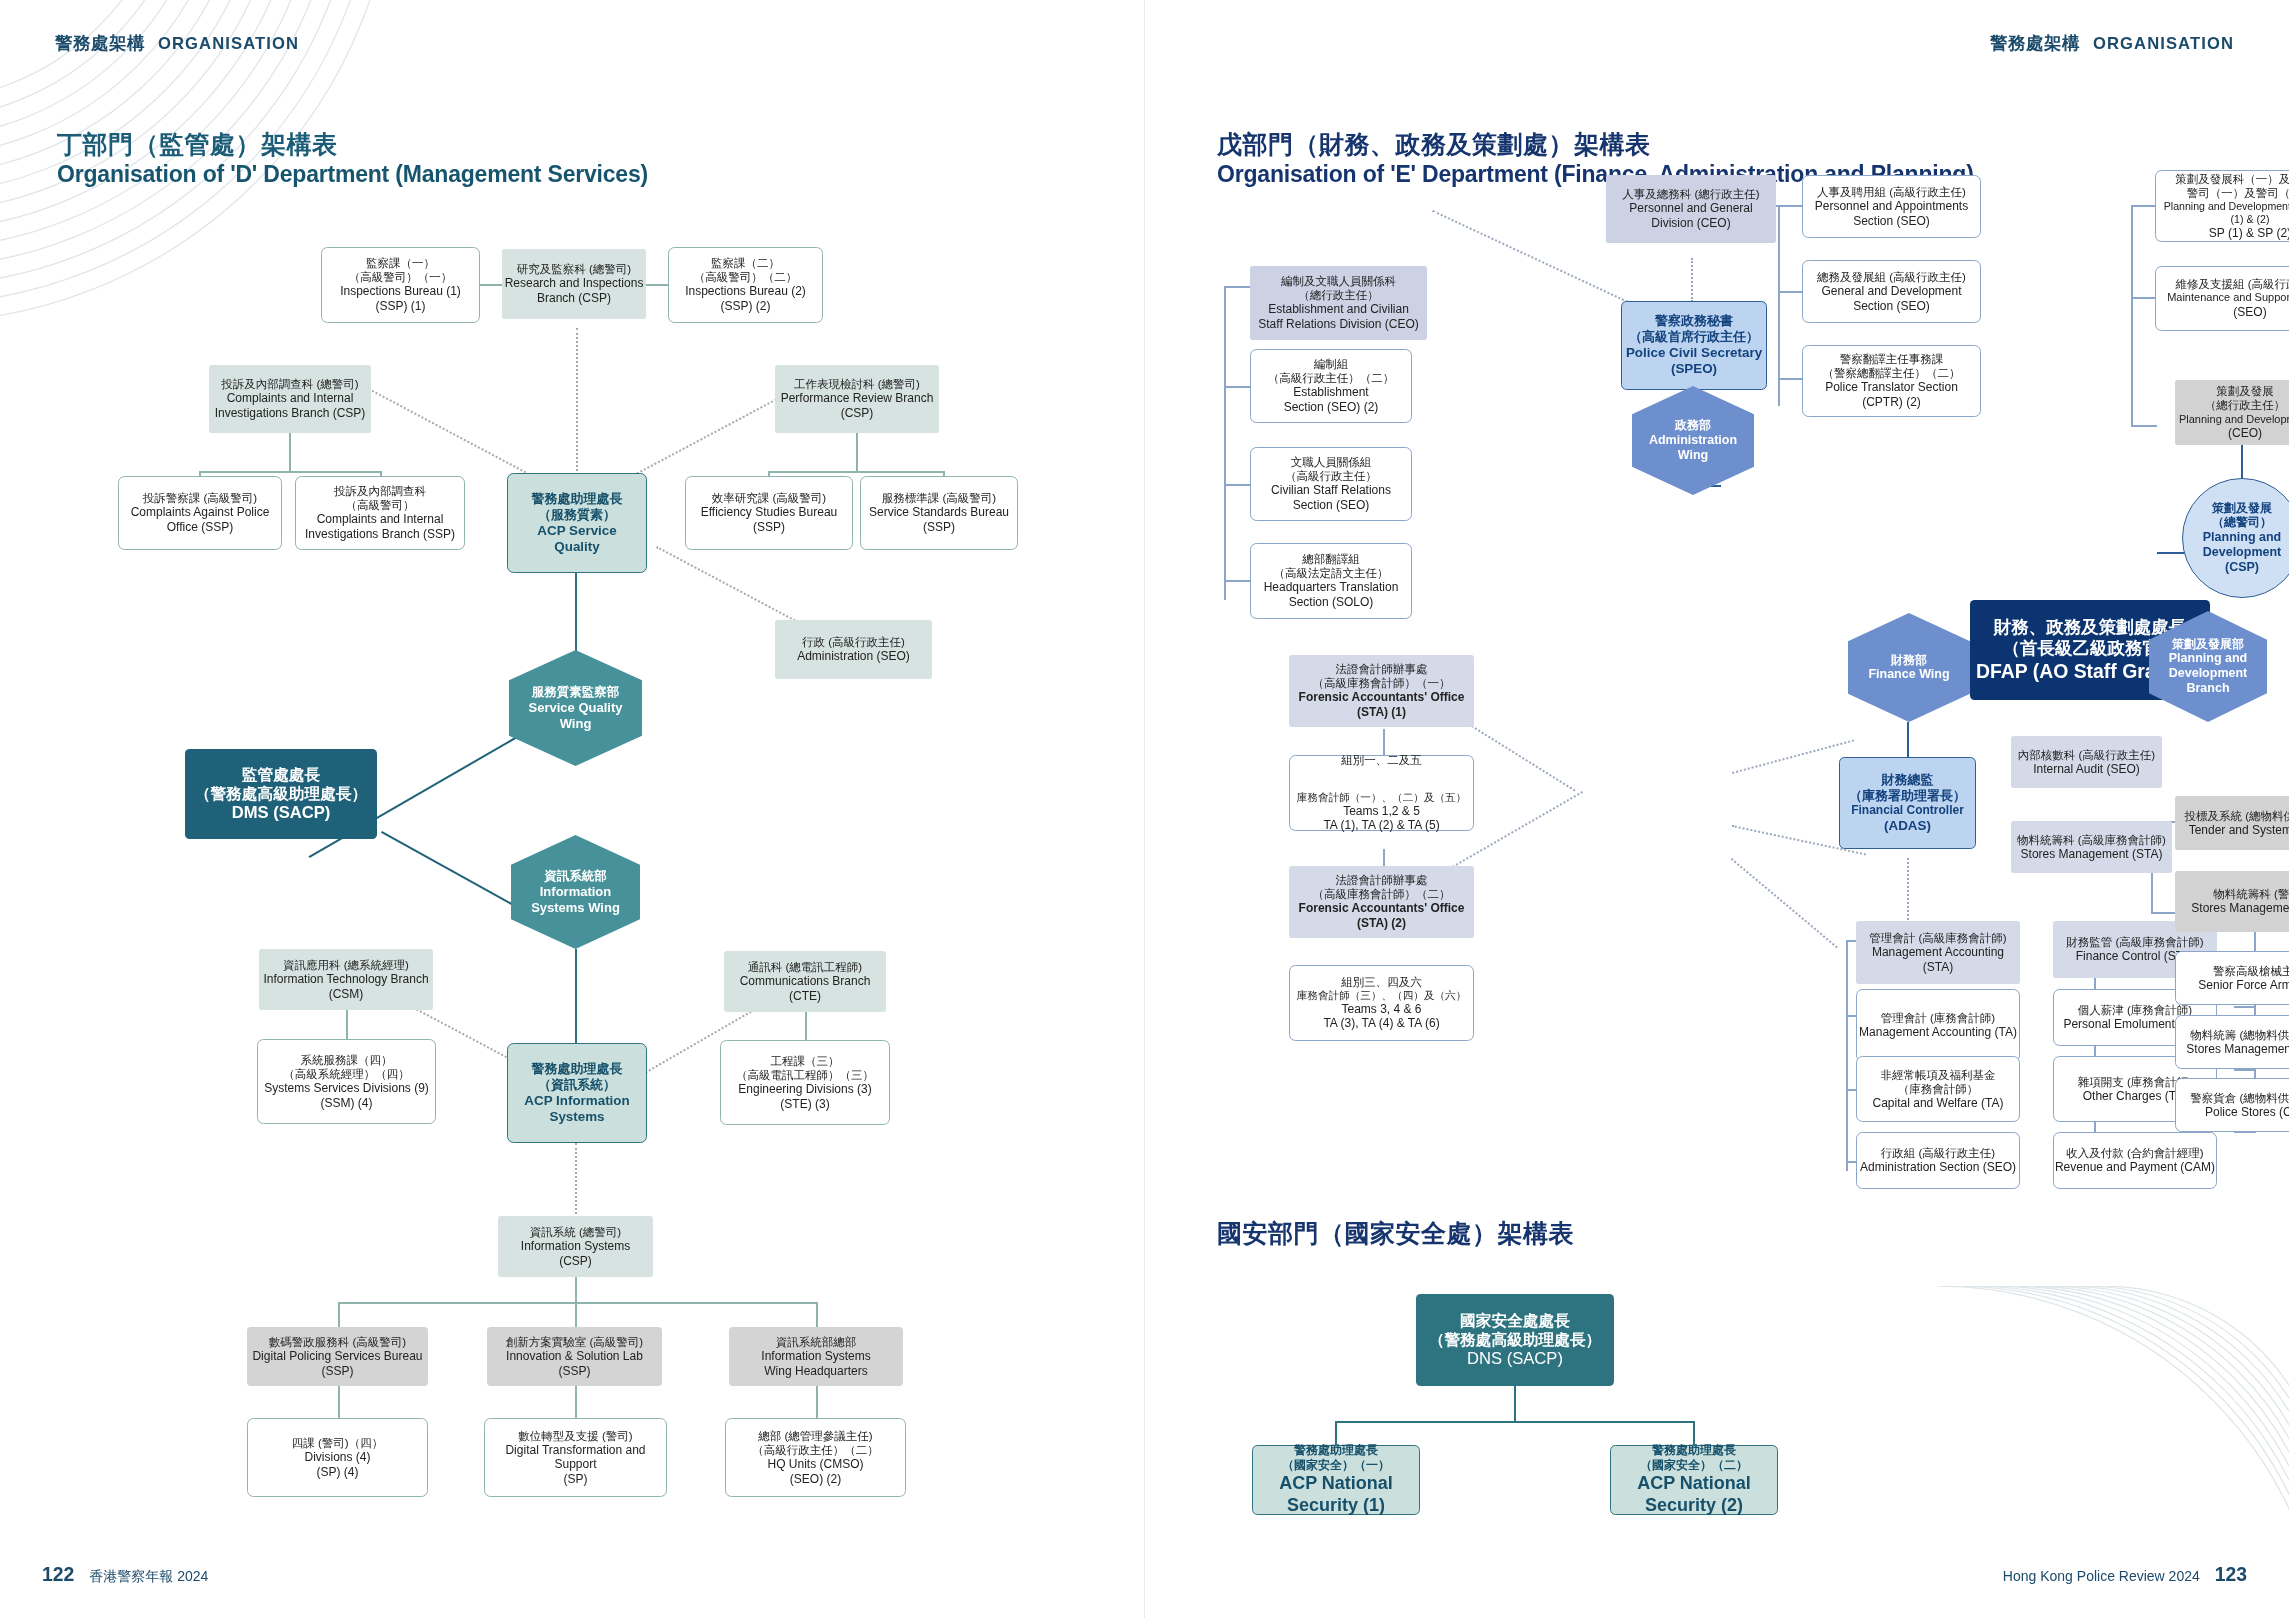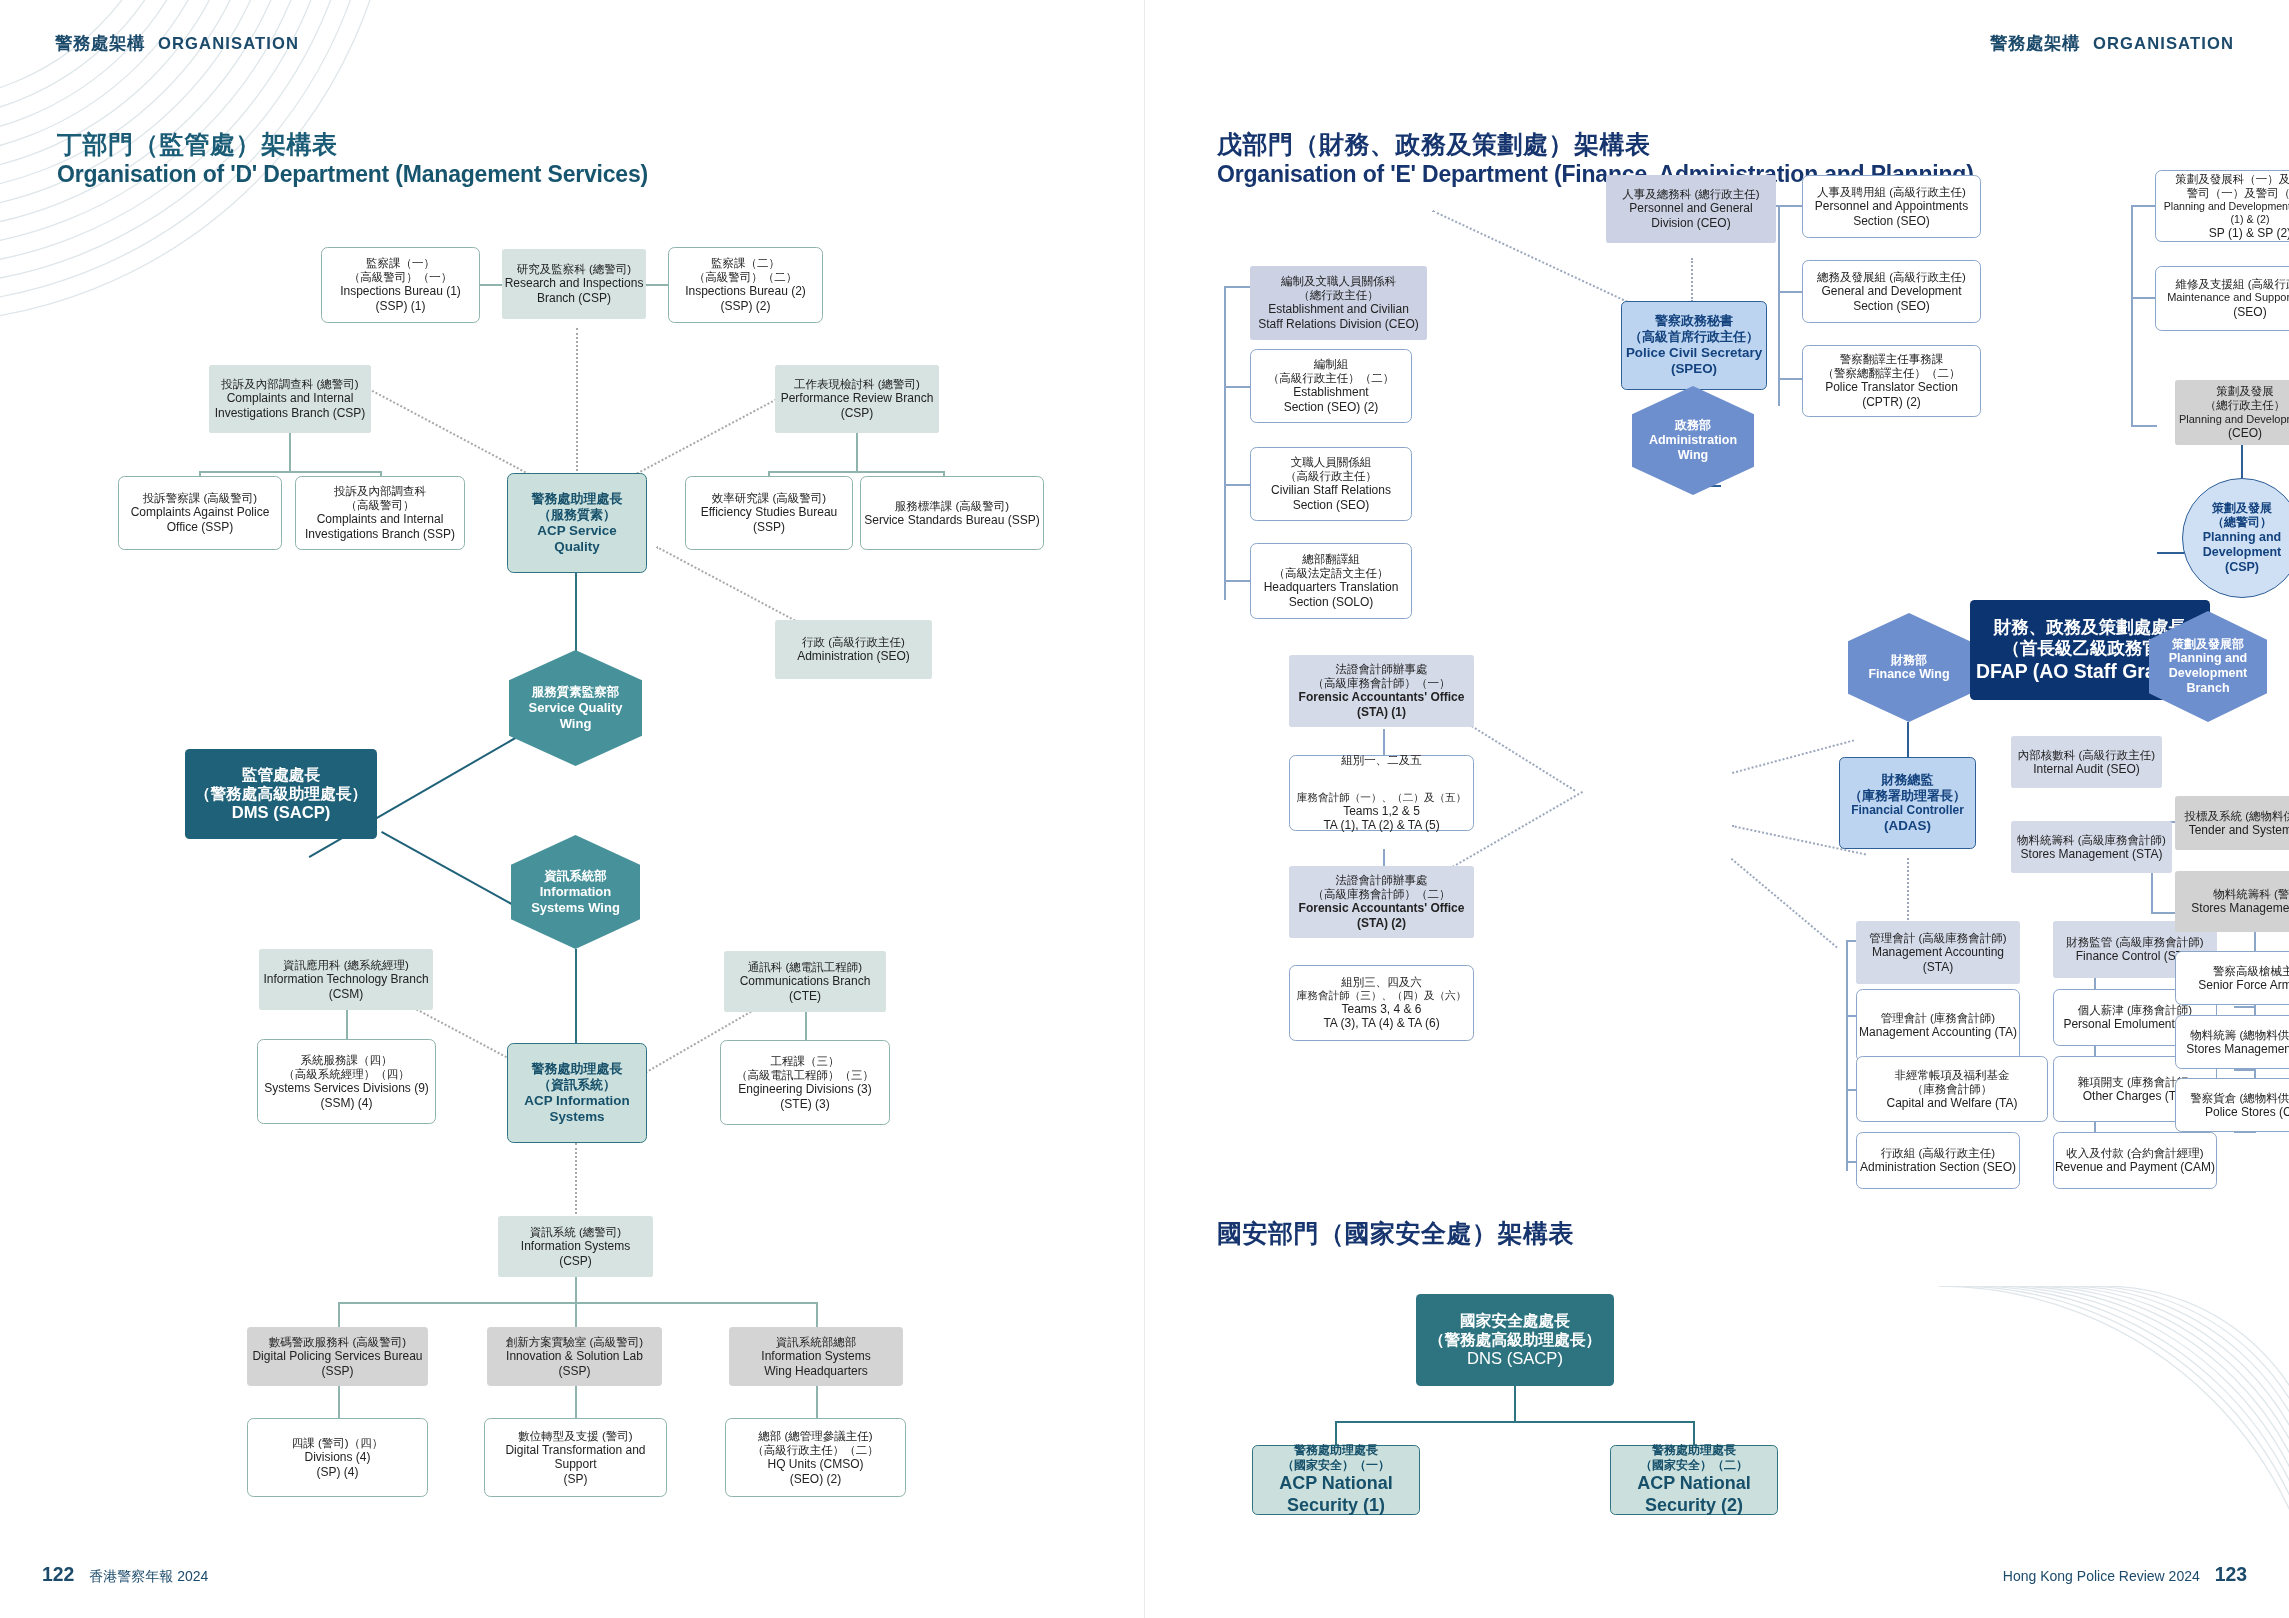--- a/index.html
+++ b/index.html
@@ -249,21 +249,21 @@
     <div class="zh">工作表現檢討科 (總警司)</div>
     <div class="en">Performance Review Branch</div>
     <div class="en">(CSP)</div>
   </div>
 
   <div class="node d-white" style="left:685px;top:476px;width:168px;height:74px;">
     <div class="zh">效率研究課 (高級警司)</div>
     <div class="en">Efficiency Studies Bureau (SSP)</div>
   </div>
 
-  <div class="node d-white" style="left:860px;top:476px;width:184px;height:74px;">
+  <div class="node d-white" style="left:860px;top:476px;width:158px;height:74px;">
     <div class="zh">服務標準課 (高級警司)</div>
     <div class="en">Service Standards Bureau (SSP)</div>
   </div>
 
   <div class="node d-tint" style="left:775px;top:620px;width:157px;height:59px;">
     <div class="zh">行政 (高級行政主任)</div>
     <div class="en">Administration (SEO)</div>
   </div>
 
   <div class="node d-acp" style="left:507px;top:473px;width:140px;height:100px;">
@@ -651,21 +651,21 @@
   <div class="node e-tint2" style="left:908px;top:921px;width:164px;height:57px;">
     <div class="zh">財務監管 (高級庫務會計師)</div>
     <div class="en">Finance Control (STA)</div>
   </div>
 
   <div class="node e-white" style="left:711px;top:989px;width:164px;height:73px;">
     <div class="zh">管理會計 (庫務會計師)</div>
     <div class="en">Management Accounting (TA)</div>
   </div>
 
-  <div class="node e-white" style="left:711px;top:1056px;width:192px;height:66px;">
+  <div class="node e-white" style="left:711px;top:1056px;width:164px;height:66px;">
     <div class="zh">非經常帳項及福利基金</div>
     <div class="zh">（庫務會計師）</div>
     <div class="en">Capital and Welfare (TA)</div>
   </div>
 
   <div class="node e-white" style="left:711px;top:1132px;width:164px;height:57px;">
     <div class="zh">行政組 (高級行政主任)</div>
     <div class="en">Administration Section (SEO)</div>
   </div>
 

